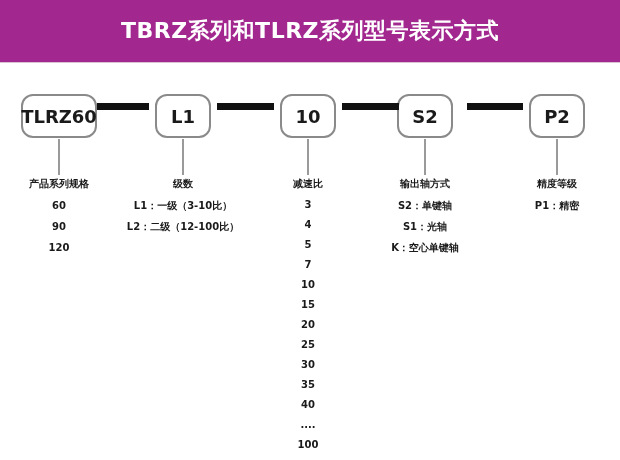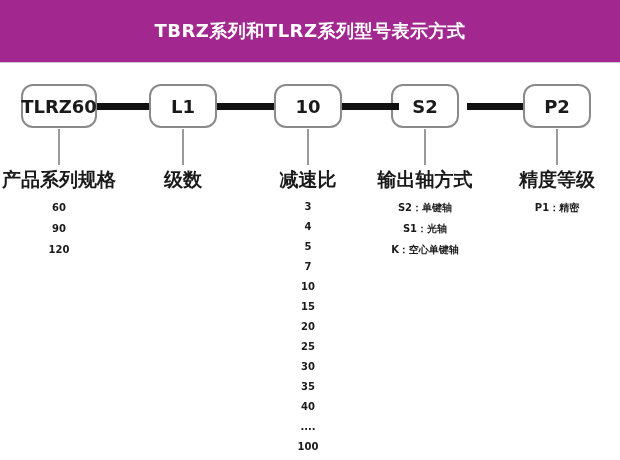--- a/index.html
+++ b/index.html
@@ -15,21 +15,21 @@
   
   .header-bar {
     position: absolute; top: 0; left: 0;
     width: 620px; height: 62px;
     background: #A2278F;
     border-bottom: 1px solid #d8c3d4;
     display: flex; align-items: center; justify-content: center;
   }
   .page-title {
     color: #ffffff;
-    font-size: 18px;
+    font-size: 22px;
     font-weight: bold;
     letter-spacing: 0.5px;
     white-space: nowrap;
   }
 
   
   .col {
     position: absolute; top: 84px;
     display: flex; flex-direction: column; align-items: center;
   }
@@ -40,32 +40,33 @@
   .col-precision { left: 507px; width: 100px; }
 
   .mbox {
     height: 44px;
     border: 2px solid #8a8a8a;
     border-radius: 12px;
     background: #ffffff;
     display: flex; align-items: center; justify-content: center;
     font-size: 18px; font-weight: bold; color: #1a1a1a;
     box-sizing: border-box;
+    margin-top: 10px;
   }
   .mbox-wide  { width: 76px; }
-  .mbox-std   { width: 68px; }
+  .mbox-std   { width: 56px; }
 
   .drop-line {
     width: 2px; height: 36px;
     background: #9a9a9a;
     margin-top: 1px;
   }
   .col-label {
     margin-top: 2px;
-    font-size: 19px; font-weight: bold; color: #1a1a1a;
+    font-size: 10px; font-weight: bold; color: #1a1a1a;
     white-space: nowrap;
   }
   .col-list {
     margin-top: 4px;
     text-align: center;
     font-size: 10px; font-weight: bold; color: #1a1a1a;
   }
   .col-list .list-item { line-height: 21px; white-space: nowrap; }
   .col-ratio .col-list .list-item { line-height: 20px; }
 
@@ -96,20 +97,24 @@
         <div class="list-item">60</div>
         <div class="list-item">90</div>
         <div class="list-item">120</div>
       </div>
   </div>
 
   <div class="col col-stages">
     <div class="mbox mbox-std">L1</div>
     <div class="drop-line"></div>
     <div class="col-label">级数</div>
+    <div class="col-list">
+        <div class="list-item">L1：一级（3-10比）</div>
+        <div class="list-item">L2：二级（12-100比）</div>
+      </div>
   </div>
 
   <div class="col col-ratio">
     <div class="mbox mbox-std">10</div>
     <div class="drop-line"></div>
     <div class="col-label">减速比</div>
     <div class="col-list">
         <div class="list-item">3</div>
         <div class="list-item">4</div>
         <div class="list-item">5</div>

